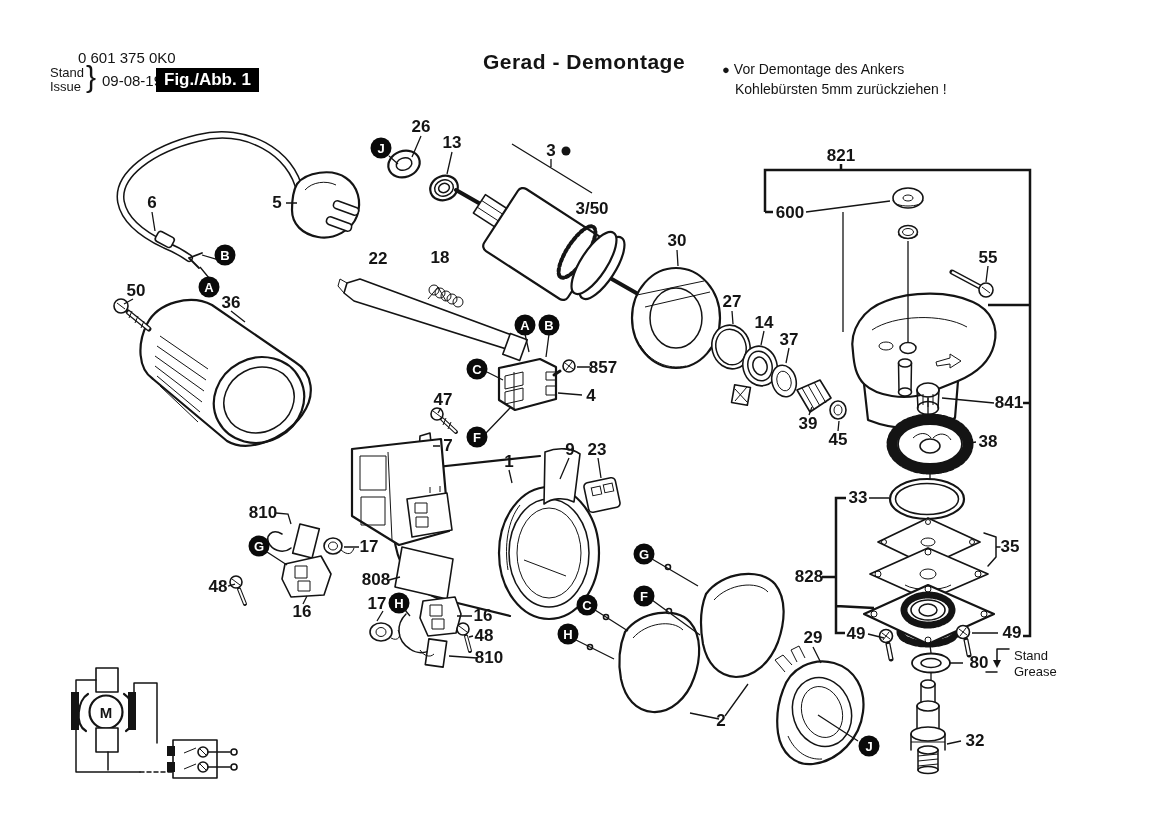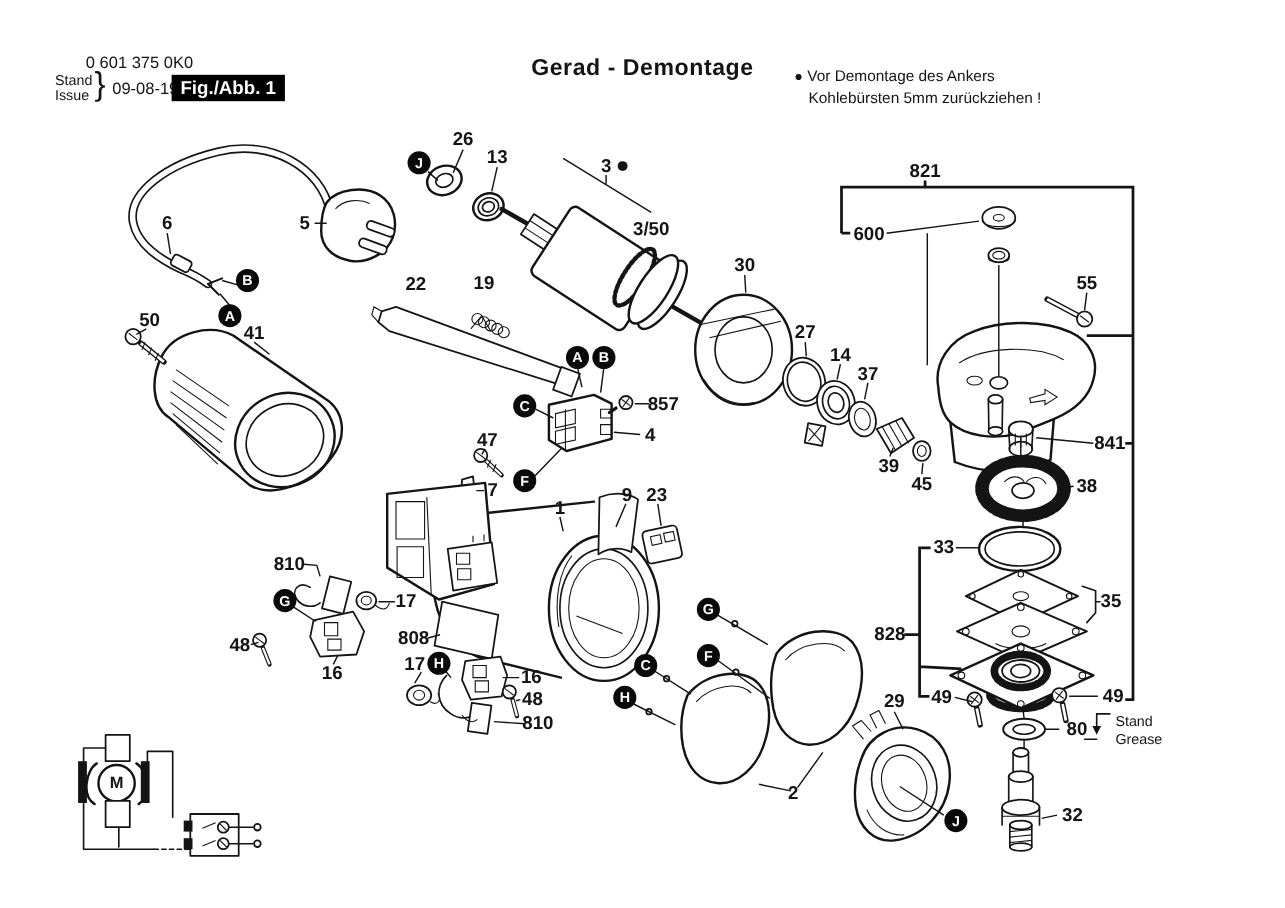--- a/index.html
+++ b/index.html
@@ -399,30 +399,30 @@
       <div class="lbl" style="left: 988px; top: 442px;">38</div>
       <div class="lbl" style="left: 858px; top: 498px;">33</div>
       <div class="lbl" style="left: 1010px; top: 547px;">35</div>
       <div class="lbl" style="left: 809px; top: 577px;">828</div>
       <div class="lbl" style="left: 856px; top: 634px;">49</div>
       <div class="lbl" style="left: 1012px; top: 633px;">49</div>
       <div class="lbl" style="left: 979px; top: 663px;">80</div>
       <div class="lbl" style="left: 975px; top: 741px;">32</div>
       <div class="lbl" style="left: 813px; top: 638px;">29</div>
       <div class="lbl" style="left: 378px; top: 259px;">22</div>
-      <div class="lbl" style="left: 440px; top: 258px;">19</div>
+      <div class="lbl" style="left: 440px; top: 258px;">18</div>
       <div class="lbl" style="left: 603px; top: 368px;">857</div>
       <div class="lbl" style="left: 591px; top: 396px;">4</div>
       <div class="lbl" style="left: 443px; top: 400px;">47</div>
       <div class="lbl" style="left: 448px; top: 446px;">7</div>
       <div class="lbl" style="left: 509px; top: 462px;">1</div>
       <div class="lbl" style="left: 570px; top: 450px;">9</div>
       <div class="lbl" style="left: 597px; top: 450px;">23</div>
       <div class="lbl" style="left: 136px; top: 291px;">50</div>
-      <div class="lbl" style="left: 231px; top: 303px;">41</div>
+      <div class="lbl" style="left: 231px; top: 303px;">36</div>
       <div class="lbl" style="left: 152px; top: 203px;">6</div>
       <div class="lbl" style="left: 277px; top: 203px;">5</div>
       <div class="lbl" style="left: 263px; top: 513px;">810</div>
       <div class="lbl" style="left: 369px; top: 547px;">17</div>
       <div class="lbl" style="left: 218px; top: 587px;">48</div>
       <div class="lbl" style="left: 302px; top: 612px;">16</div>
       <div class="lbl" style="left: 376px; top: 580px;">808</div>
       <div class="lbl" style="left: 377px; top: 604px;">17</div>
       <div class="lbl" style="left: 483px; top: 616px;">16</div>
       <div class="lbl" style="left: 484px; top: 636px;">48</div>

